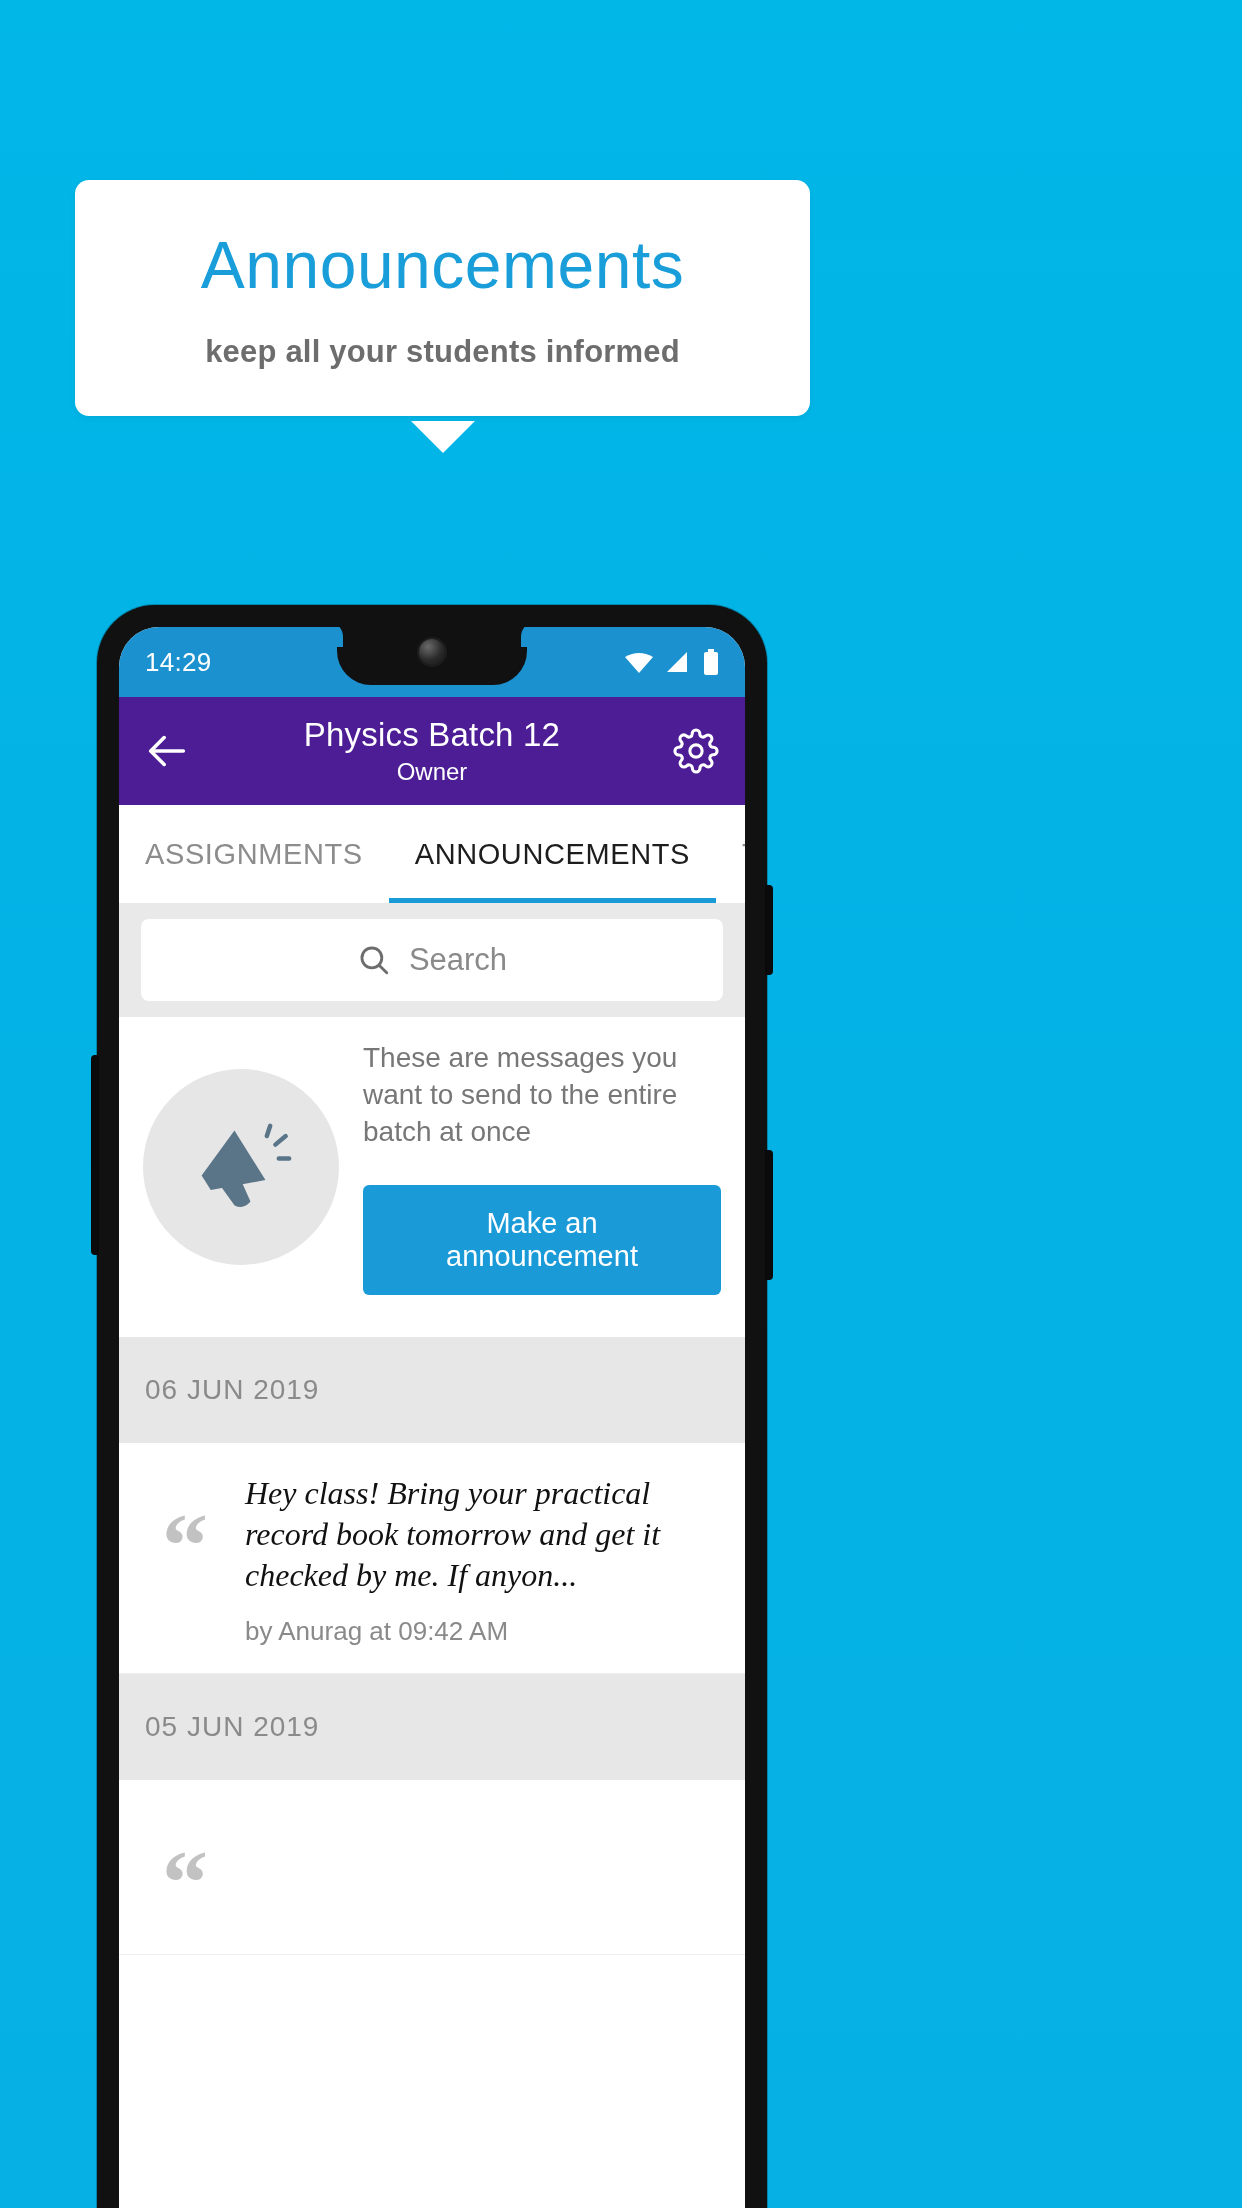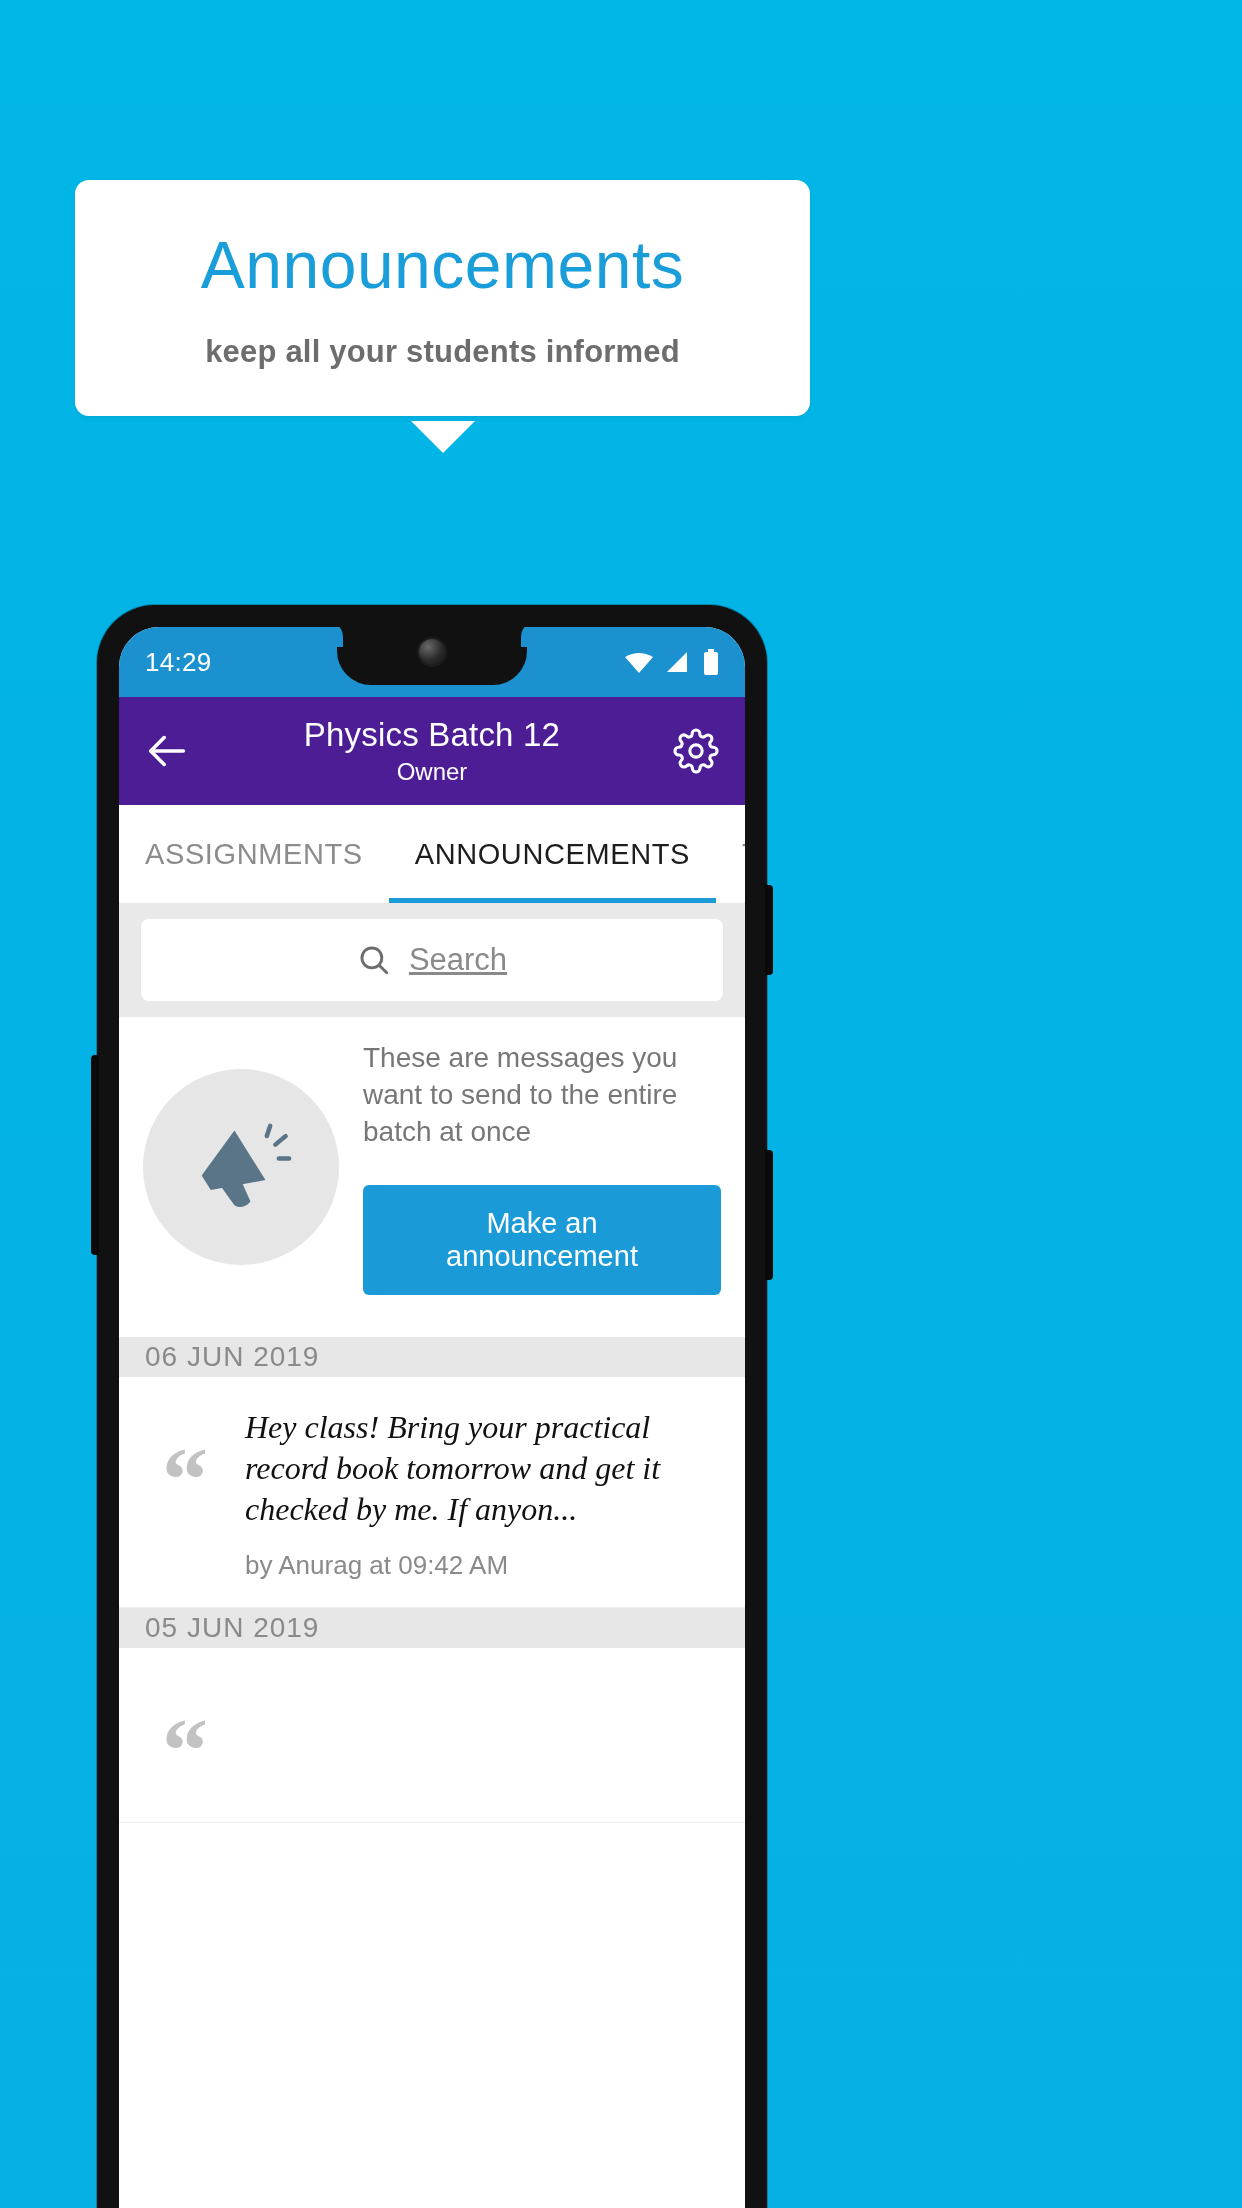--- a/index.html
+++ b/index.html
@@ -158,21 +158,21 @@
     padding:16px 22px;
   }
   .search-box{
     background:#ffffff;
     border-radius:8px;
     height:82px;
     display:flex; align-items:center; justify-content:center;
     gap:18px;
   }
   .search-icon{ width:34px; height:34px; }
-  .search-placeholder{ color:#8a8a8a; font-size:31px;text-decoration:underline; }
+  .search-placeholder{ color:#8a8a8a; font-size:31px; }
 
   
   .app-promo{
     background:#ffffff;
     display:flex; align-items:center;
     padding:23px 24px 42px;
     gap:24px;
   }
   .megaphone-circle{
     width:196px; height:196px; border-radius:50%;
@@ -195,21 +195,21 @@
     padding:22px 26px;
     font-size:29px;
     font-family:Liberation Sans, sans-serif;
     cursor:pointer;
     display:inline-block;
   }
 
   
   .date-header{
     background:#e7e7e7;
-    padding:4px 26px;
+    padding:37px 26px;
     color:#8a8a8a;
     font-size:28px;
     letter-spacing:1px;
   }
 
   
   .ann-item{
     background:#ffffff;
     display:flex;
     padding:30px 24px 26px;

